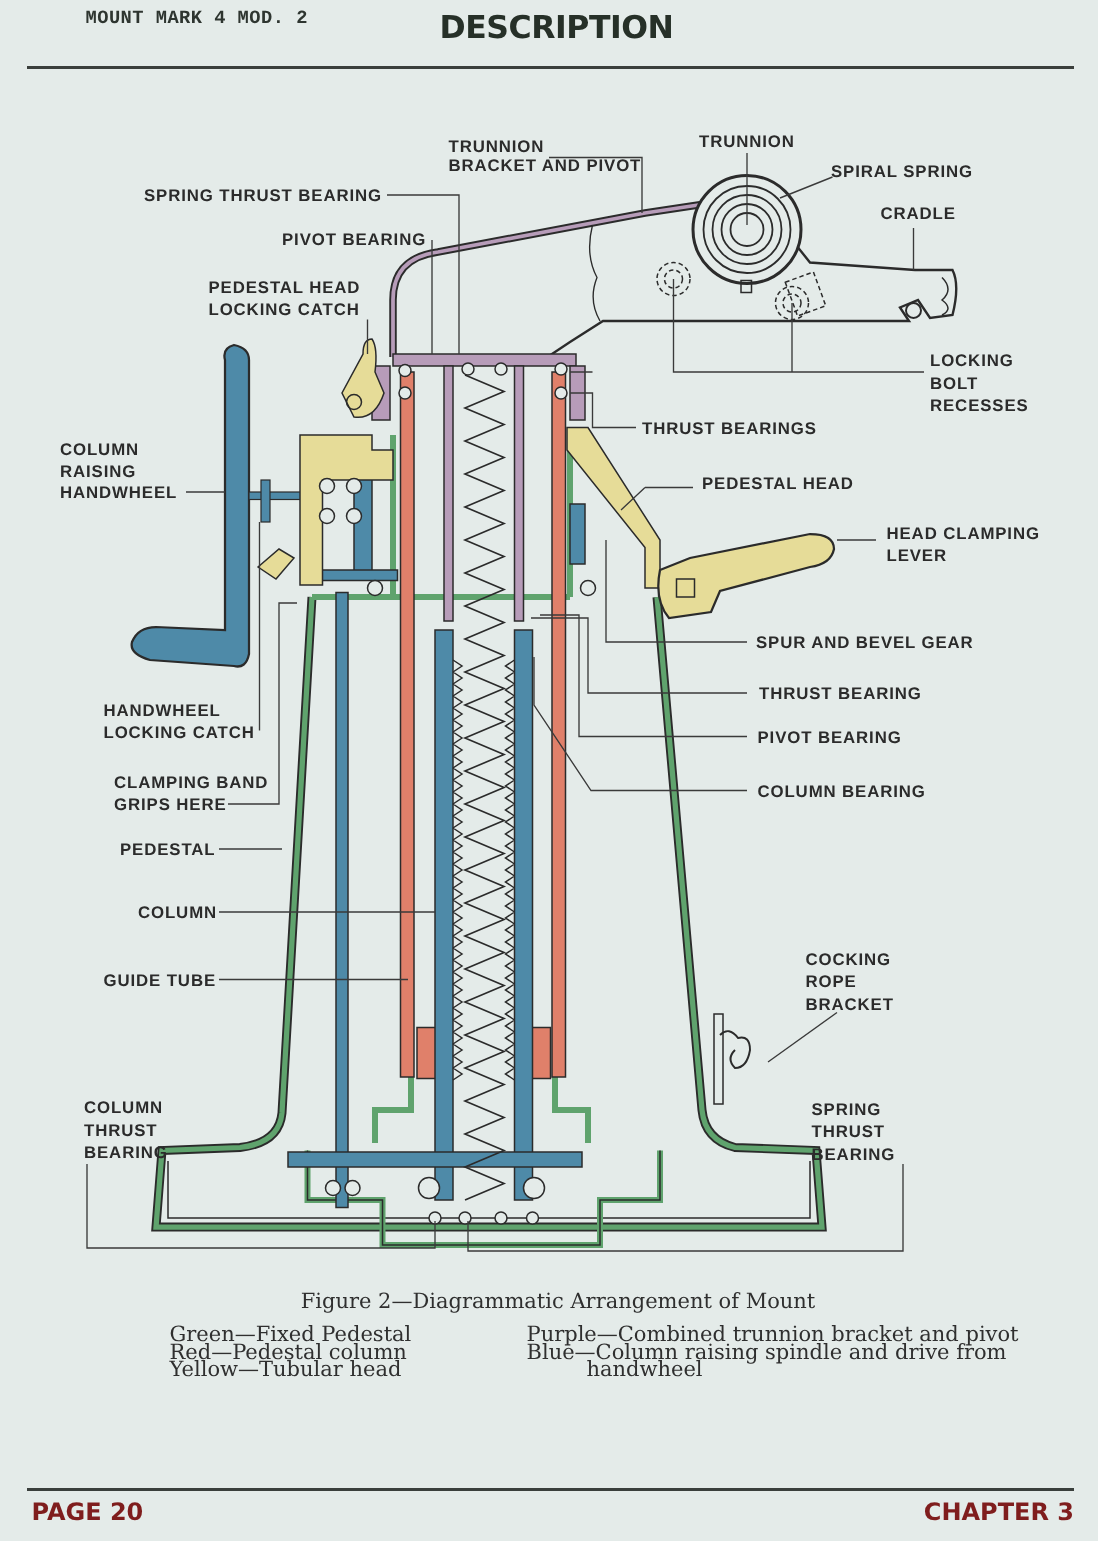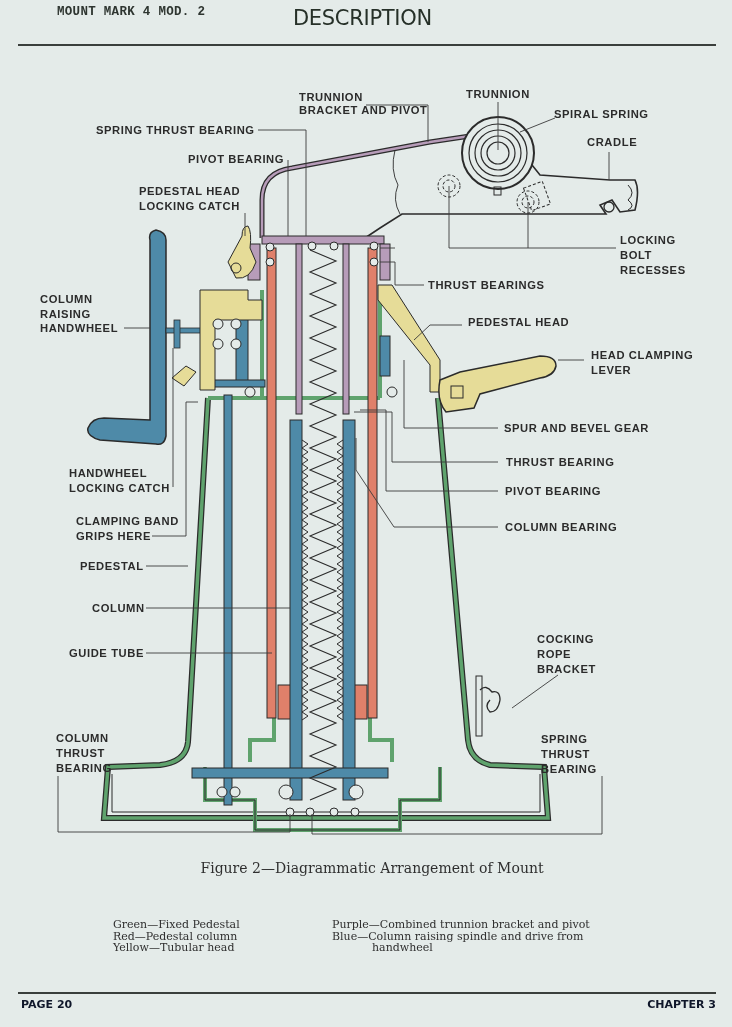--- a/index.html
+++ b/index.html
@@ -11,54 +11,53 @@
     font-family: "DejaVu Sans", sans-serif;
     color: #2a2a2a;
   }
   .hdr-left {
     position: absolute; left: 20px; top: 5px;
     font-family: Liberation Mono, monospace; font-weight: bold;
     font-size: 12.5px; letter-spacing: 0.3px; color: #2e3530; margin-left: 37px;
   }
   .hdr-title {
     position: absolute; left: 293px; top: 6px;
-    font-family: "DejaVu Sans", sans-serif; font-weight: normal;
+    font-family: "DejaVu Sans", sans-serif; font-weight: bold;
     font-size: 21px; color: #263028; letter-spacing: -0.3px;
   }
   .rule { position: absolute; left: 18px; width: 698px; height: 2px; background: #3a3f3c; }
   .rule.top { top: 44px; }
   .rule.bot { top: 992px; }
   .ftr-left, .ftr-right {
     position: absolute; top: 998px;
     font-family: "DejaVu Sans", sans-serif; font-weight: bold;
-    font-size: 11px; color: #0f172a;
+    font-size: 16px; color: #7f1d1d;
   }
   .ftr-left { left: 21px; }
   .ftr-right { right: 16px; }
 
   svg#diagram { position: absolute; left: 0; top: 0; }
   .lbl {
     font-family: "Liberation Sans", sans-serif; font-weight: bold;
     font-size: 11.2px; fill: #2b2b2b; letter-spacing: 0.6px;
   }
   .lead { fill: none; stroke: #3a3a3a; stroke-width: 0.9; }
 
   .caption {
     position: absolute; left: 0; width: 732px; top: 860px; text-align: center;
     font-family: "DejaVu Serif", serif; font-size: 14px; color: #2f2f2f;
     padding-left: 6px;
   }
   .legend-col {
     position: absolute; top: 885px;
-    font-family: "DejaVu Serif", serif; font-size: 11px; line-height: 11.6px;
+    font-family: "DejaVu Serif", serif; font-size: 14px; line-height: 11.6px;
     color: #2f2f2f;
-    margin-top: 34px;
   }
   .legend-col.l { left: 113px; }
-  .legend-col.r { left: 332px; }
+  .legend-col.r { left: 351px; }
   .legend-col .indent { padding-left: 40px; }
 </style>
 </head>
 <body>
 
 <div class="hdr-left">MOUNT MARK 4 MOD. 2</div>
 <div class="hdr-title">DESCRIPTION</div>
 <div class="rule top"></div>
 
 <svg id="diagram" width="732" height="860" viewBox="0 0 732 860">

